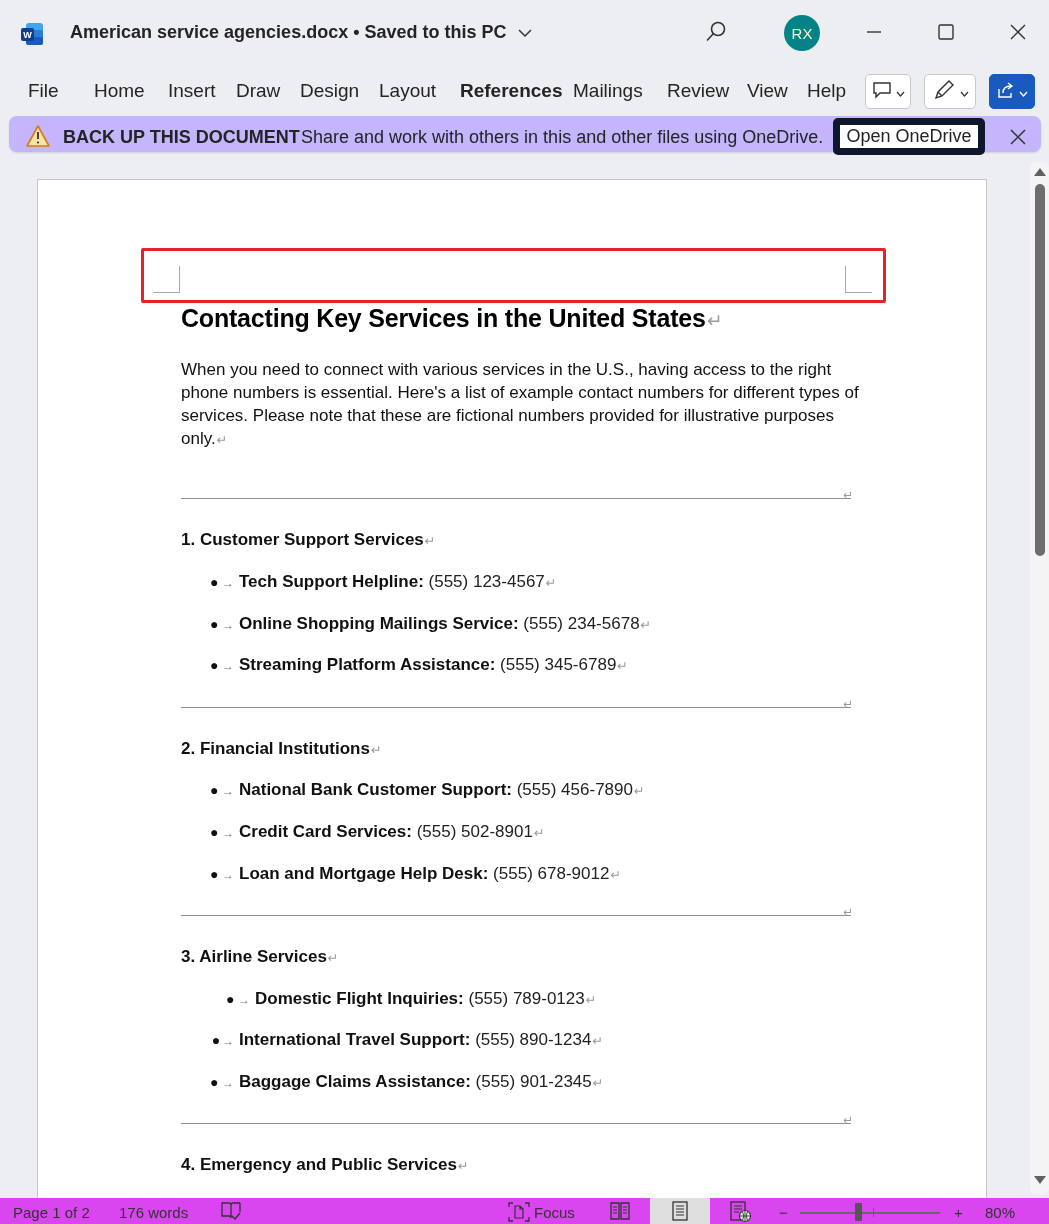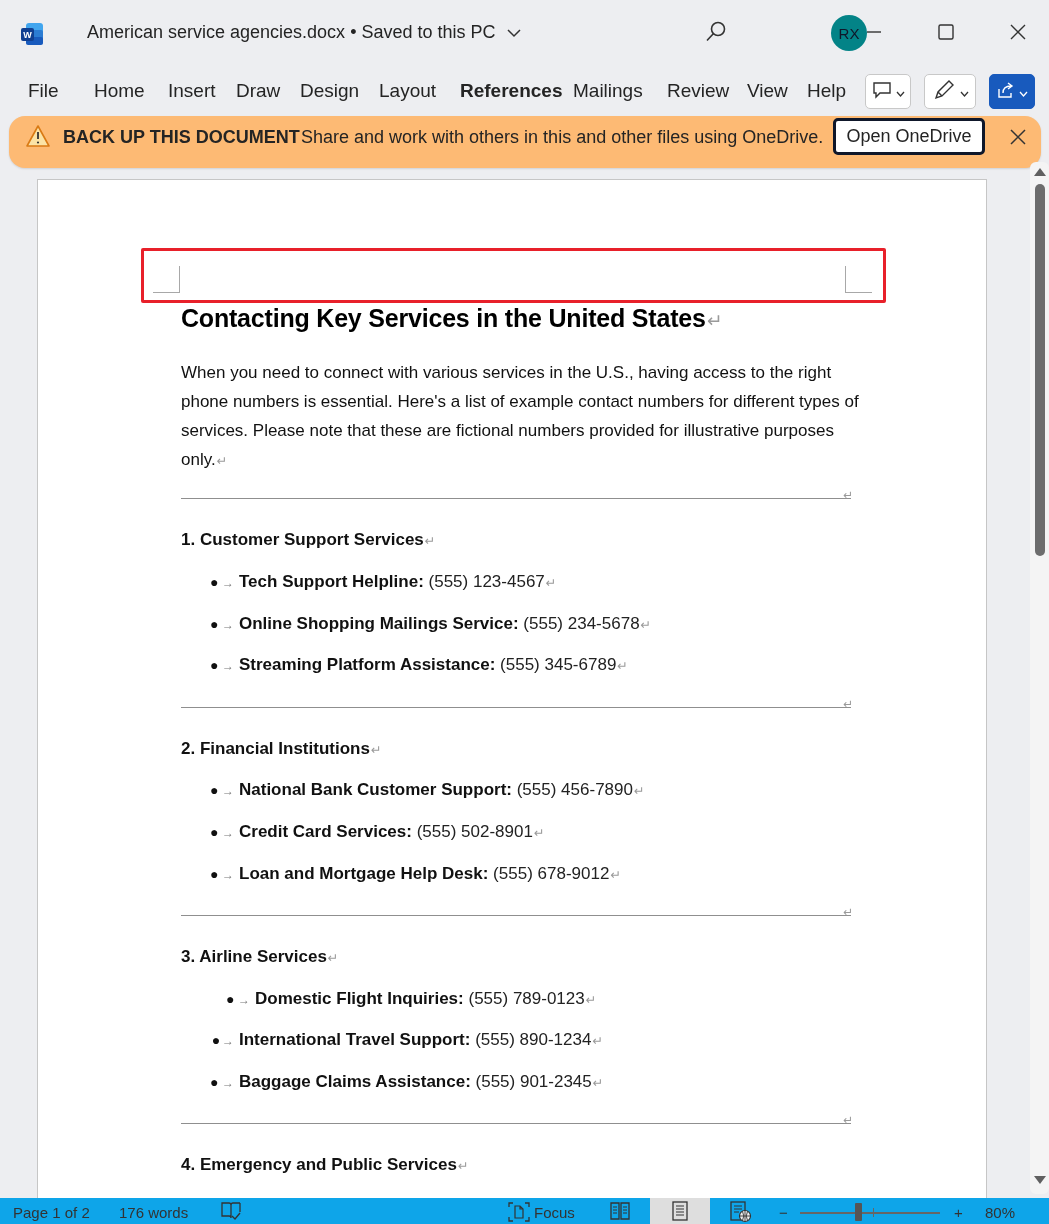--- a/index.html
+++ b/index.html
@@ -1,57 +1,57 @@
 <!DOCTYPE html>
 <html><head>
 <meta charset="utf-8">
 <style>
   * { box-sizing: border-box; margin: 0; padding: 0; }
   html, body { width: 1049px; height: 1224px; overflow: hidden; background: #edeef1; font-family: "Liberation Sans", "DejaVu Sans", sans-serif; color: #242424; }
   .titlebar { position: absolute; left: 0; top: 0; width: 1049px; height: 68px; }
   .app-icon { position: absolute; left: 20px; top: 22px; width: 24px; height: 24px; }
-  .doc-title { position: absolute; left: 87px; top: 22px; font-size: 18px; color: #242424; white-space: nowrap; }
+  .doc-title { position: absolute; left: 70px; top: 22px; font-size: 18px; color: #242424; white-space: nowrap; font-weight: bold; }
   .doc-title .chev { display: inline-block; margin-left: 6px; }
   .tb-icon { position: absolute; top: 18px; width: 32px; height: 32px; display: flex; align-items: center; justify-content: center; }
-  .avatar { position: absolute; left: 784px; top: 15px; width: 36px; height: 36px; border-radius: 50%; background: #038387; color: #0f172a; font-size: 15px; display: flex; align-items: center; justify-content: center; margin-left: 47px; }
+  .avatar { position: absolute; left: 784px; top: 15px; width: 36px; height: 36px; border-radius: 50%; background: #038387; color: #fef9c3; font-size: 15px; display: flex; align-items: center; justify-content: center; }
 
   .ribbon-tabs { position: absolute; left: 0; top: 72px; height: 40px; width: 1049px; }
   .rtab { position: absolute; top: 8px; font-size: 19px; color: #242424; white-space: nowrap; }
   .rbtn { position: absolute; top: 74px; height: 35px; border: 1px solid #c8c8c8; border-radius: 5px; background: #fff; display: flex; align-items: center; justify-content: center; gap: 4px; }
   .rbtn.share { background: #185abd; border-color: #185abd; }
 
-  .banner { position: absolute; left: 9px; top: 116px; width: 1032px; height: 52px; background: #fdba74; border-radius: 16px; box-shadow: 0 1px 2px rgba(0,0,0,0.12); }
+  .banner { position: absolute; left: 9px; top: 116px; width: 1032px; height: 36px; background: #c4b5fd; border-radius: 8px; box-shadow: 0 1px 2px rgba(0,0,0,0.12); }
   .banner .warn { position: absolute; left: 16px; top: 8px; }
   .banner .btitle { position: absolute; left: 54px; top: 11px; font-size: 18px; font-weight: bold; color: #242424; white-space: nowrap; }
   .banner .bmsg { position: absolute; left: 292px; top: 11px; font-size: 18px; color: #242424; white-space: nowrap; }
-  .banner .bbtn { position: absolute; left: 824px; top: 2px; width: 152px; height: 37px; border: 3px solid #0f172a; border-radius: 5px; background: #fff; font-size: 18px; color: #242424; display: flex; align-items: center; justify-content: center; }
+  .banner .bbtn { position: absolute; left: 824px; top: 2px; width: 152px; height: 37px; border: 7px solid #0f172a; border-radius: 5px; background: #fff; font-size: 18px; color: #242424; display: flex; align-items: center; justify-content: center; }
   .banner .bclose { position: absolute; left: 998px; top: 10px; width: 22px; height: 22px; }
 
   .page { position: absolute; left: 37px; top: 179px; width: 950px; height: 1060px; background: #fff; border: 1px solid #c6c6c6; }
   .header-box { position: absolute; left: 141px; top: 248px; width: 745px; height: 55px; border: 3px solid #e8202a; border-radius: 2px; }
   .corner-l { position: absolute; left: 153px; top: 266px; width: 27px; height: 27px; border-right: 1px solid #a8a8a8; border-bottom: 1px solid #a8a8a8; }
   .corner-r { position: absolute; left: 845px; top: 266px; width: 27px; height: 27px; border-left: 1px solid #a8a8a8; border-bottom: 1px solid #a8a8a8; }
   .h1 { position: absolute; left: 181px; top: 304px; font-size: 25px; font-weight: bold; color: #000; white-space: nowrap; letter-spacing: -0.2px; }
   .pm { color: #9a9a9a; font-weight: normal; font-size: 0.75em; margin-left: 1px; }
-  .intro { position: absolute; left: 181px; top: 358px; width: 680px; font-size: 17px; line-height: 29px; color: #111; }
+  .intro { position: absolute; left: 181px; top: 358px; width: 680px; font-size: 17px; line-height: 23px; color: #111; }
   .hr { position: absolute; left: 181px; width: 670px; height: 1px; background: #8f8f8f; }
   .hr-pm { position: absolute; left: 843px; font-size: 12px; color: #9a9a9a; }
   .sec { position: absolute; left: 181px; font-size: 17px; font-weight: bold; color: #111; white-space: nowrap; }
   .item { position: absolute; left: 210px; font-size: 17px; color: #111; white-space: nowrap; }
   .item .bul { display: inline-block; width: 12px; font-size: 14px; }
   .item .arr { color: #777; font-size: 12px; margin-right: 5px; }
   .item .lbl { font-weight: bold; }
   .item .num { color: #222; }
 
   .vscroll { position: absolute; left: 1030px; top: 162px; width: 19px; height: 1032px; background: #f4f4f4; border-radius: 6px; }
   .vscroll .up { position: absolute; left: 4px; top: 6px; width: 0; height: 0; border-left: 6px solid transparent; border-right: 6px solid transparent; border-bottom: 8px solid #606060; }
   .vscroll .down { position: absolute; left: 4px; top: 1014px; width: 0; height: 0; border-left: 6px solid transparent; border-right: 6px solid transparent; border-top: 8px solid #606060; }
   .vscroll .thumb { position: absolute; left: 5px; top: 22px; width: 10px; height: 372px; background: #6d6d6d; border-radius: 5px; }
 
-  .statusbar { position: absolute; left: 0; top: 1198px; width: 1049px; height: 26px; background: #0ea5e9; font-size: 15px; color: #333; }
+  .statusbar { position: absolute; left: 0; top: 1198px; width: 1049px; height: 26px; background: #d946ef; font-size: 15px; color: #333; }
   .sb { position: absolute; top: 6px; white-space: nowrap; }
   .sb-icon { position: absolute; top: 3px; }
   .print-active { position: absolute; left: 650px; top: 0; width: 60px; height: 26px; background: #dedede; }
   .zoom-track { position: absolute; left: 800px; top: 14px; width: 140px; height: 2px; background: #666; }
   .zoom-thumb { position: absolute; left: 855px; top: 5px; width: 7px; height: 18px; background: #555; border-radius: 1px; }
   .zoom-tick { position: absolute; left: 873px; top: 10px; width: 1px; height: 9px; background: #666; }
 </style>
 </head>
 <body>
 

